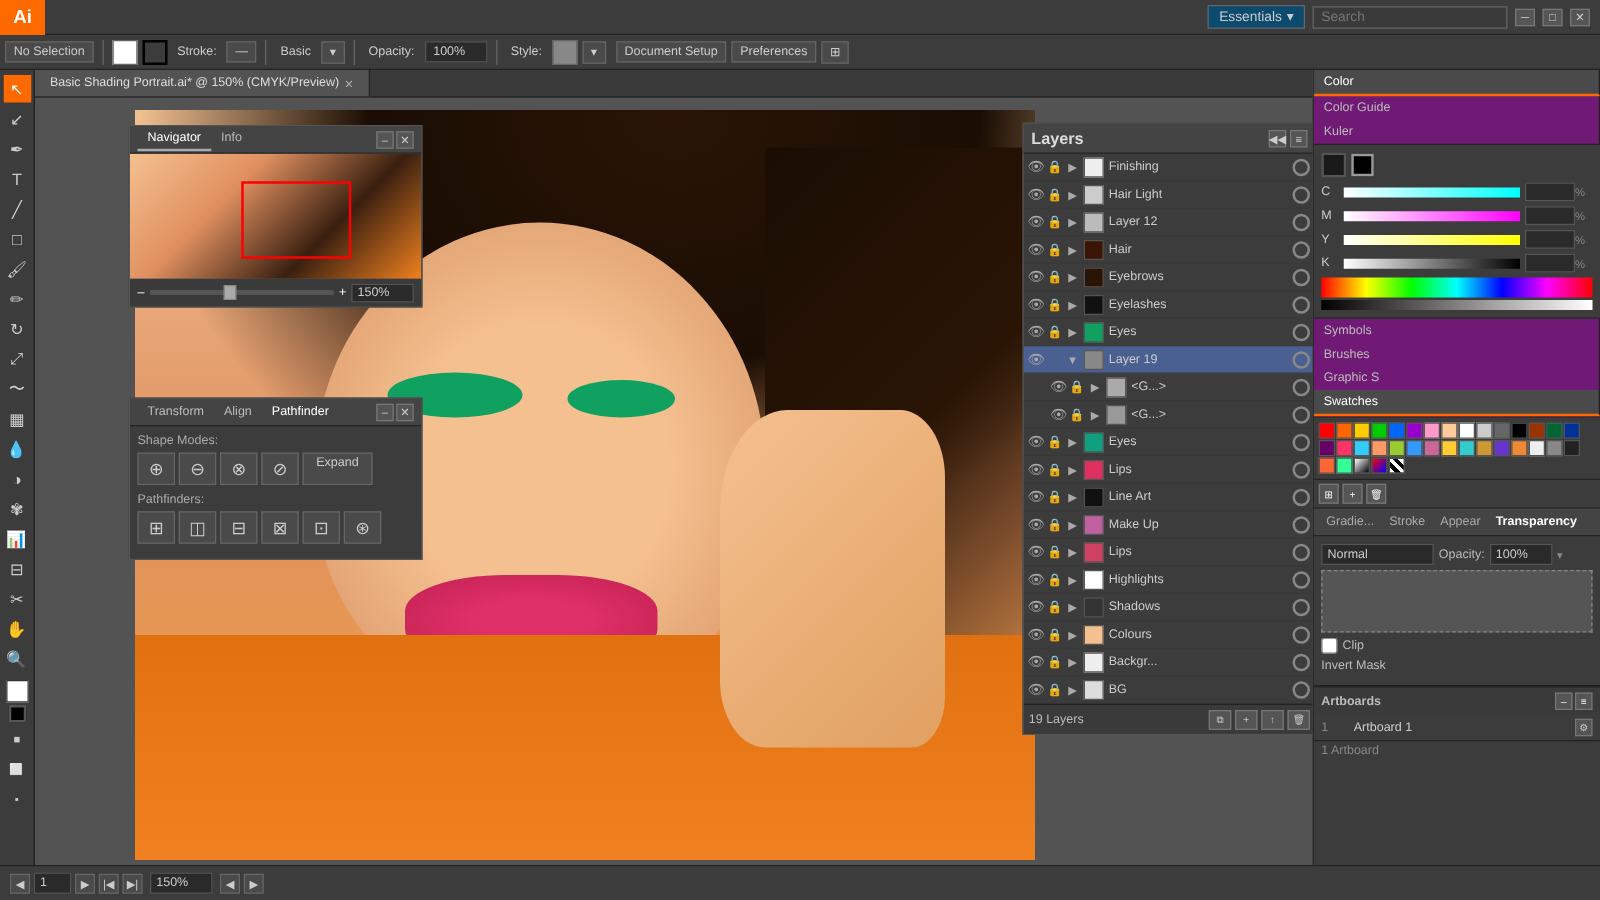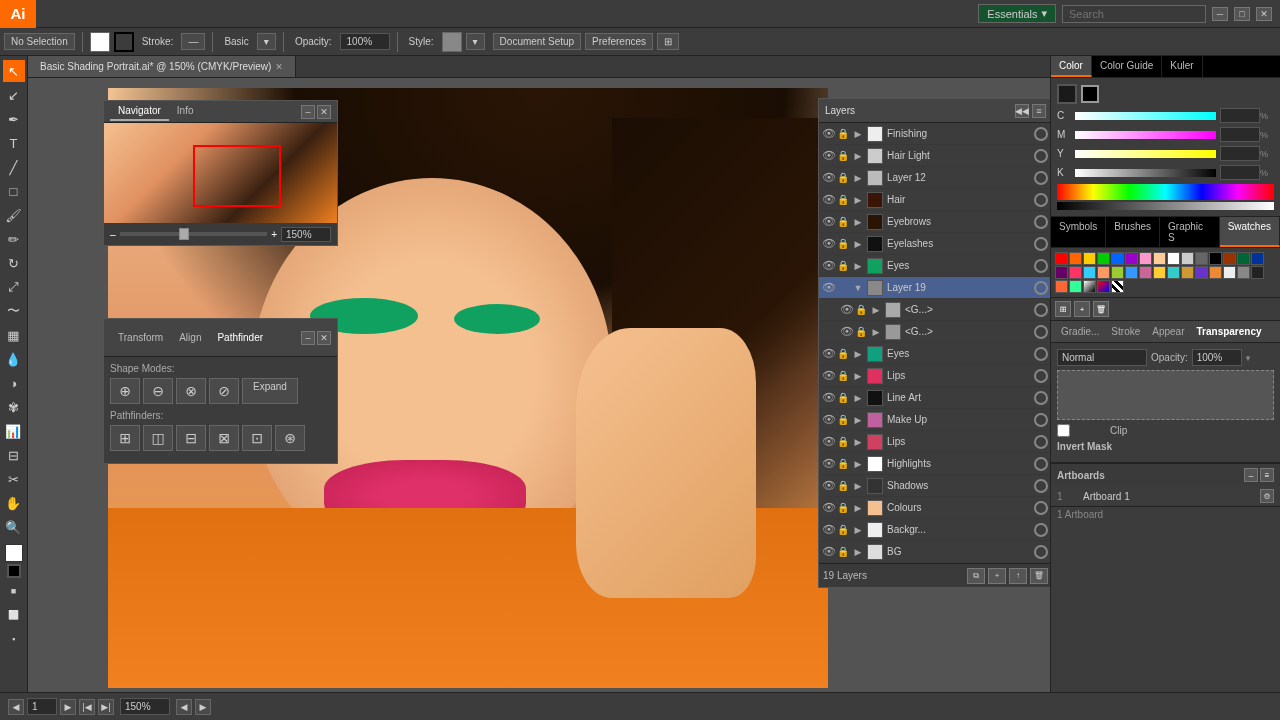--- a/index.html
+++ b/index.html
@@ -7,22 +7,22 @@
 
     
     #menu-bar {
       width: 100%; height: 28px; background: #3c3c3c; display: flex; align-items: center; border-bottom: 1px solid #222;
     }
     #menu-bar .logo { width: 36px; height: 28px; background: #ff6a00; display: flex; align-items: center; justify-content: center; font-size: 15px; font-weight: bold; color: #fff; flex-shrink: 0; }
     #menu-bar .menu-items { display: flex; align-items: center; height: 100%; }
     #menu-bar .menu-item { padding: 0 8px; height: 100%; display: flex; align-items: center; font-size: 11px; color: #ccc; cursor: pointer; }
     #menu-bar .menu-spacer { flex: 1; }
     #menu-bar .menu-right { display: flex; align-items: center; padding-right: 8px; gap: 6px; }
-    #menu-bar .essentials-btn { background: #14532d; border: 1px solid #666; padding: 2px 8px; color: #ccc; font-size: 11px; cursor: pointer; display: flex; align-items: center; gap: 4px; text-align: right; }
-    #menu-bar .search-box { background: #3a3a3a; border: 1px solid #666; padding: 2px 6px; color: #ccc; font-size: 11px; width: 144px; }
+    #menu-bar .essentials-btn { background: #0c4a6e; border: 1px solid #666; padding: 2px 8px; color: #ccc; font-size: 11px; cursor: pointer; display: flex; align-items: center; gap: 4px; text-align: right; }
+    #menu-bar .search-box { background: #3a3a3a; border: 1px solid #666; padding: 2px 6px; color: #ccc; font-size: 11px; width: 156px; }
     .win-btn { width: 16px; height: 14px; display: inline-flex; align-items: center; justify-content: center; font-size: 9px; background: #555; border: 1px solid #777; cursor: pointer; color: #ccc; }
 
     
     #toolbar-row {
       width: 100%; height: 28px; background: #3c3c3c; display: flex; align-items: center; border-bottom: 1px solid #222; gap: 4px; padding: 0 4px;
     }
     .tb-item { padding: 2px 6px; background: #4a4a4a; border: 1px solid #666; color: #ccc; font-size: 10px; cursor: pointer; display: flex; align-items: center; gap: 2px; }
     .tb-label { color: #ccc; font-size: 10px; padding: 0 4px; }
     .tb-separator { width: 1px; height: 20px; background: #666; margin: 0 3px; }
 
@@ -63,40 +63,40 @@
     .orange-garment { position: absolute; bottom: 0; left: 0; right: 0; height: 30%; background: linear-gradient(180deg, #e07010 0%, #f08020 100%); }
     .hand-area { position: absolute; bottom: 15%; right: 10%; width: 25%; height: 45%; background: linear-gradient(135deg, #f5c090 0%, #e0a060 100%); border-radius: 30% 20% 15% 20%; }
 
     
     #right-panel {
       width: 230px; background: #3c3c3c; border-left: 1px solid #222; display: flex; flex-direction: column; flex-shrink: 0; overflow: hidden;
     }
 
     
     .panel-section { border-bottom: 1px solid #222; }
-    .panel-tabs { display: flex; background: #000000; border-bottom: 1px solid #222; }
+    .panel-tabs { display: flex; background: #701a75; border-bottom: 1px solid #222; flex-direction: column; }
     .panel-tab { padding: 4px 8px; font-size: 10px; color: #bbb; cursor: pointer; border-right: 1px solid #222; }
     .panel-tab.active { background: #4a4a4a; color: #fff; border-bottom: 2px solid #ff6a00; }
     .panel-tab-content { padding: 6px; }
     .color-row { display: flex; align-items: center; margin-bottom: 4px; }
     .color-label { width: 14px; font-size: 10px; color: #ccc; }
     .color-slider { flex: 1; height: 8px; background: linear-gradient(to right, #fff, #000); margin: 0 4px; }
     .color-value { width: 40px; background: #2a2a2a; border: 1px solid #555; color: #ccc; font-size: 10px; text-align: right; padding: 1px 3px; }
     .pct-label { width: 14px; font-size: 9px; color: #888; }
 
     
     .swatches-grid { display: flex; flex-wrap: wrap; padding: 4px; gap: 1px; }
     .swatch-cell { width: 13px; height: 13px; border: 1px solid #555; cursor: pointer; }
 
     
     #layers-panel {
       position: absolute; left: 790px; top: 20px; width: 235px; background: #3c3c3c; border: 1px solid #555; z-index: 100;
     }
     .layers-header { height: 24px; background: #444; display: flex; align-items: center; padding: 0 6px; border-bottom: 1px solid #222; justify-content: space-between; }
-    .layers-title { font-size: 10px; color: #ddd; font-weight: normal; }
+    .layers-title { font-size: 13px; color: #ddd; font-weight: bold; }
     .layers-controls { display: flex; gap: 3px; }
     .layers-ctrl-btn { width: 14px; height: 14px; background: #555; border: 1px solid #777; display: flex; align-items: center; justify-content: center; font-size: 9px; color: #ccc; cursor: pointer; }
     .layer-row { display: flex; align-items: center; height: 22px; border-bottom: 1px solid #383838; padding: 0 2px; cursor: pointer; }
     .layer-row.active { background: #4a6090; }
     .layer-vis { width: 16px; text-align: center; font-size: 11px; cursor: pointer; color: #aaa; }
     .layer-lock { width: 14px; text-align: center; font-size: 10px; color: #aaa; }
     .layer-expand { width: 14px; text-align: center; font-size: 9px; color: #aaa; }
     .layer-thumb { width: 16px; height: 16px; background: #fff; border: 1px solid #555; margin: 0 2px; flex-shrink: 0; }
     .layer-name { flex: 1; font-size: 10px; color: #ccc; padding-left: 2px; overflow: hidden; white-space: nowrap; }
     .layer-target { width: 14px; height: 14px; border: 2px solid #888; border-radius: 50%; margin: 0 2px; cursor: pointer; flex-shrink: 0; }
@@ -113,21 +113,21 @@
     .nav-tab { padding: 3px 8px; font-size: 10px; color: #bbb; cursor: pointer; }
     .nav-tab.active { color: #fff; border-bottom: 2px solid #aaa; }
     .nav-preview { width: 100%; height: 100px; background: #555; position: relative; overflow: hidden; }
     .nav-footer { height: 22px; background: #3a3a3a; display: flex; align-items: center; padding: 0 6px; gap: 4px; }
     .nav-zoom { width: 50px; background: #2a2a2a; border: 1px solid #555; color: #ccc; font-size: 10px; padding: 1px 4px; }
 
     
     #pathfinder-panel {
       position: absolute; left: 75px; top: 240px; width: 235px; background: #3c3c3c; border: 1px solid #555; z-index: 99;
     }
-    .pf-header { height: 38px; background: #444; display: flex; align-items: center; padding: 0 6px; border-bottom: 1px solid #222; justify-content: space-between; }
+    .pf-header { height: 22px; background: #444; display: flex; align-items: center; padding: 0 6px; border-bottom: 1px solid #222; justify-content: space-between; }
     .pf-tabs { display: flex; }
     .pf-tab { padding: 3px 8px; font-size: 10px; color: #bbb; cursor: pointer; }
     .pf-tab.active { color: #fff; }
     .pf-section { padding: 6px; }
     .pf-section-title { font-size: 10px; color: #aaa; margin-bottom: 4px; }
     .pf-btns { display: flex; gap: 3px; margin-bottom: 6px; }
     .pf-btn { width: 30px; height: 26px; background: #4a4a4a; border: 1px solid #666; display: flex; align-items: center; justify-content: center; font-size: 14px; color: #ccc; cursor: pointer; }
     .pf-expand-btn { padding: 2px 10px; background: #4a4a4a; border: 1px solid #666; color: #ccc; font-size: 10px; cursor: pointer; }
 
     
@@ -638,24 +638,24 @@
             <option>Darken</option>
             <option>Lighten</option>
           </select>
           <span style="font-size:10px;color:#bbb;">Opacity:</span>
           <input class="opacity-value" type="text" value="100%" style="">
           <span style="font-size:9px;color:#888;">▾</span>
         </div>
         <div class="trans-mask-area"></div>
         <div class="trans-row">
           <input type="checkbox" style="">
-          <span style="font-size:10px;color:#bbb;margin-left:36px;">Clip</span>
+          <span style="font-size:10px;color:#bbb;">Clip</span>
         </div>
         <div class="trans-row">
-          <span style="font-size:10px;color:#bbb;font-weight:bold;">Invert Mask</span>
+          <span style="font-size:10px;color:#bbb;">Invert Mask</span>
         </div>
       </div>
     </div>
 
     <div>
       <div class="artboards-header">
         <span class="artboards-title">Artboards</span>
         <div style="display:flex;gap:2px;">
           <div class="artboard-icon">–</div>
           <div class="artboard-icon">≡</div>

